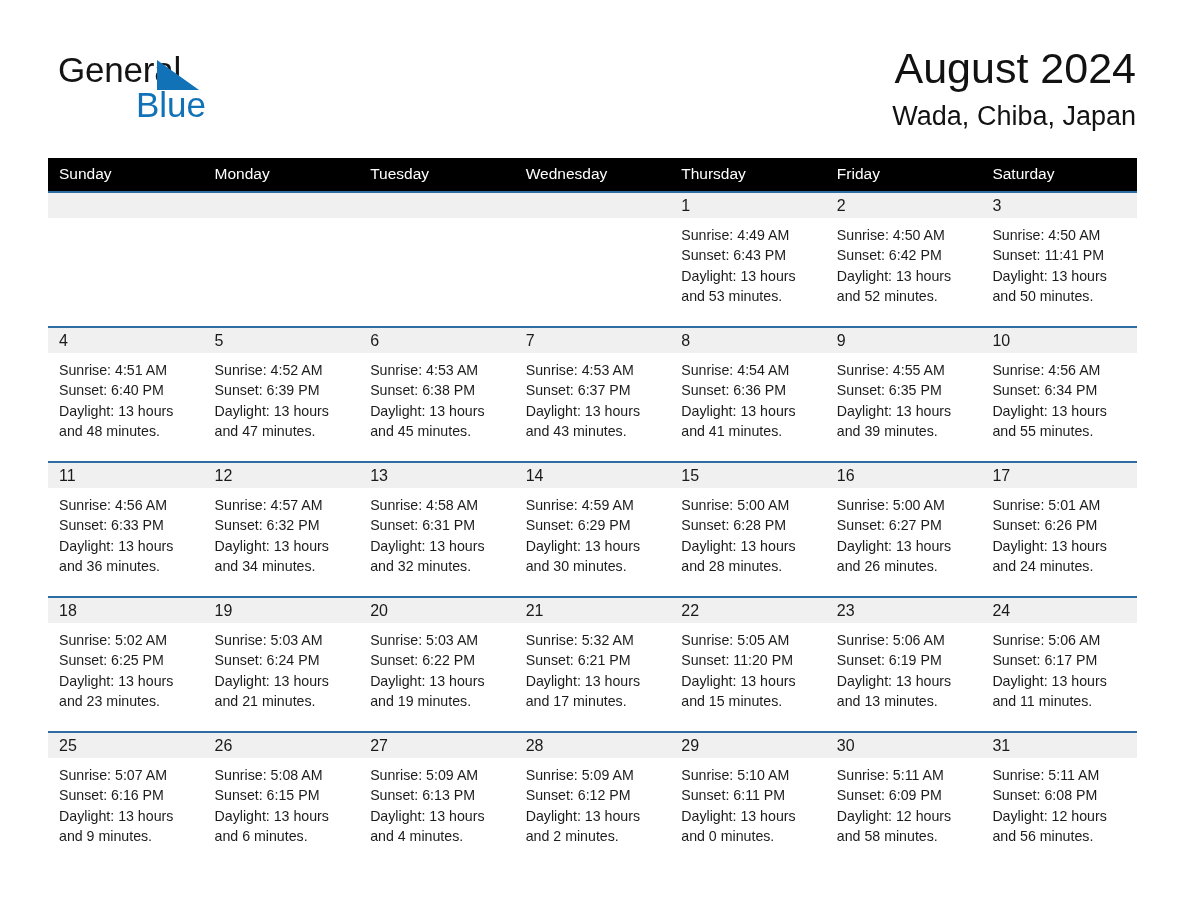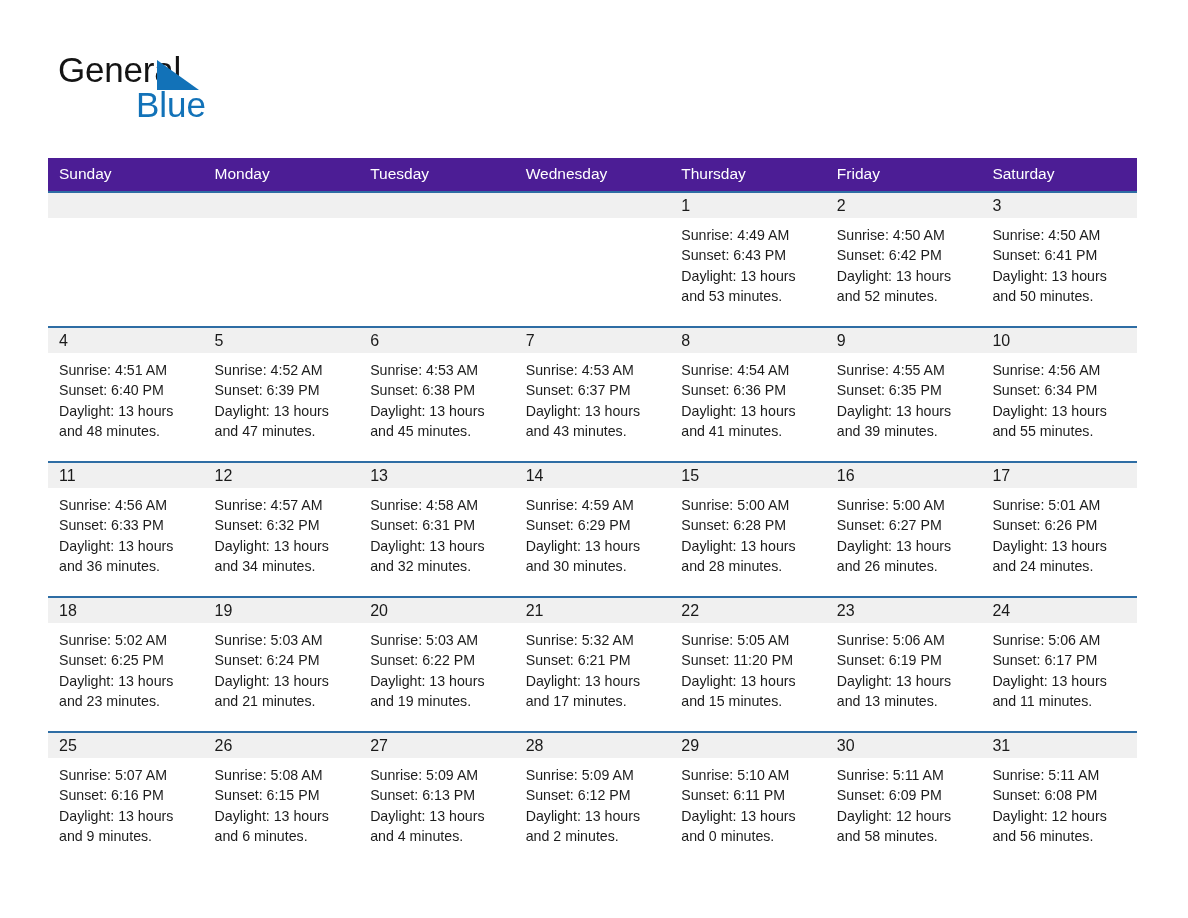--- a/index.html
+++ b/index.html
@@ -98,21 +98,21 @@
     width: 1089px;
   }
   table.cal {
     border-collapse: collapse;
     table-layout: fixed;
     width: 1089px;
   }
   table.cal col { width: 155.57px; }
 
   thead th {
-    background: #4c1d95;
+    background: #000000;
     color: #ffffff;
     font-size: 15.5px;
     font-weight: 400;
     text-align: left;
     padding: 7px 0 8px 11px;
     height: 17px;
     vertical-align: middle;
     border: none;
   }
 
@@ -155,20 +155,24 @@
 <div class="page">
 
   <div class="header">
 
     <div class="brand">
       <span class="brand-line1">General</span>
       <span class="brand-tri"></span>
       <span class="brand-line2">Blue</span>
     </div>
 
+    <div class="titles">
+      <div class="month-title">August 2024</div>
+      <div class="location-title">Wada, Chiba, Japan</div>
+    </div>
 
   </div>
 
   <div class="calendar">
     <table class="cal">
       <colgroup>
         <col>
           <col>
           <col>
           <col>
@@ -229,21 +233,21 @@
                   <div>Daylight: 13 hours</div>
                   <div>and 52 minutes.</div>
                 </div>
               </div>
             </td>
             <td>
               <div class="cell-inner">
                 <div class="daynum-band">3</div>
                 <div class="details">
                   <div>Sunrise: 4:50 AM</div>
-                  <div>Sunset: 6:41 PM</div>
+                  <div>Sunset: 11:41 PM</div>
                   <div>Daylight: 13 hours</div>
                   <div>and 50 minutes.</div>
                 </div>
               </div>
             </td>
           </tr>
           <tr class="week">
             <td>
               <div class="cell-inner">
                 <div class="daynum-band">4</div>

